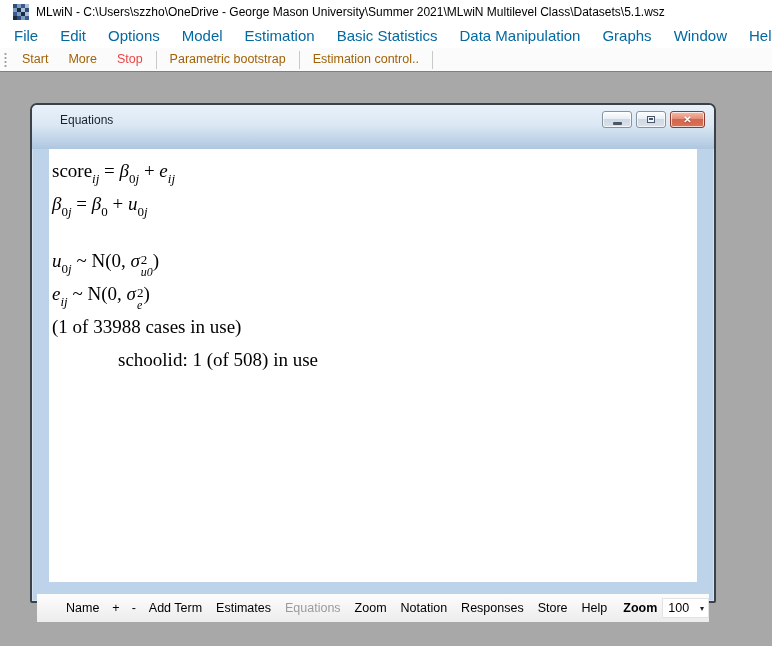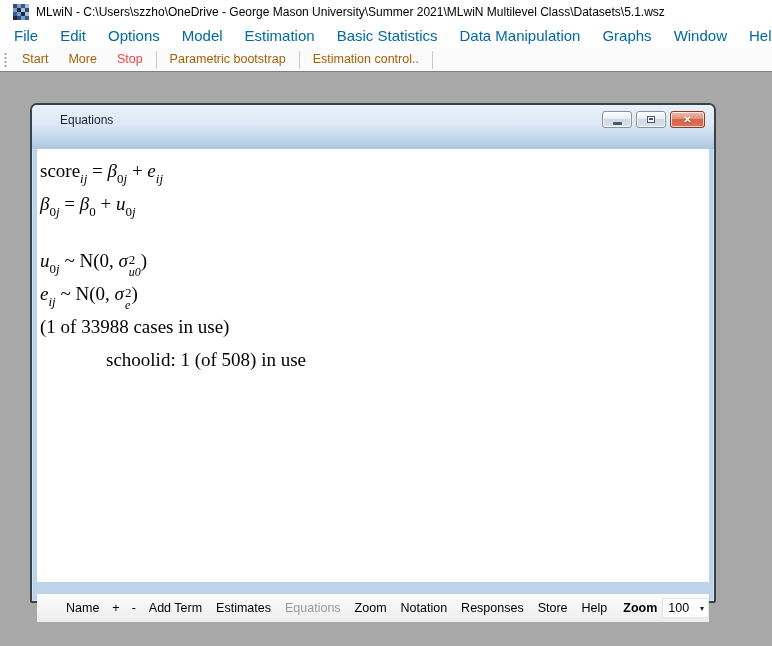--- a/index.html
+++ b/index.html
@@ -79,21 +79,21 @@
   .win-btn.close{
     width:35px;border-color:#8e3a2c;
     background:linear-gradient(180deg,#f2bcae 0%,#e28f77 45%,#d4664c 50%,#da7257 100%);
   }
   .glyph-close{
     color:#fff;font-size:10px;font-weight:bold;line-height:15px;
     text-shadow:0 1px 1px rgba(0,0,0,.35);
   }
 
   .eq-content{
-    margin:0 5px;background:#ffffff;height:433px;overflow:hidden;
+    margin:0 17px;background:#ffffff;height:433px;overflow:hidden;
     padding:5px 0 0 3px;box-sizing:border-box;
     font-family:"Liberation Serif",serif;font-size:19px;color:#000;
   }
   .eq-line{height:33px;line-height:33px;white-space:pre;}
   .eq-line.gap-before{margin-top:24px;}
   .tok-r{font-style:normal;}
   .tok-i{font-style:italic;}
   .tok-sub,.tok-subi{font-size:13px;position:relative;top:6px;}
   .tok-subi{font-style:italic;}
   .stack{display:inline-block;vertical-align:-9px;line-height:0;margin-left:1px;}

